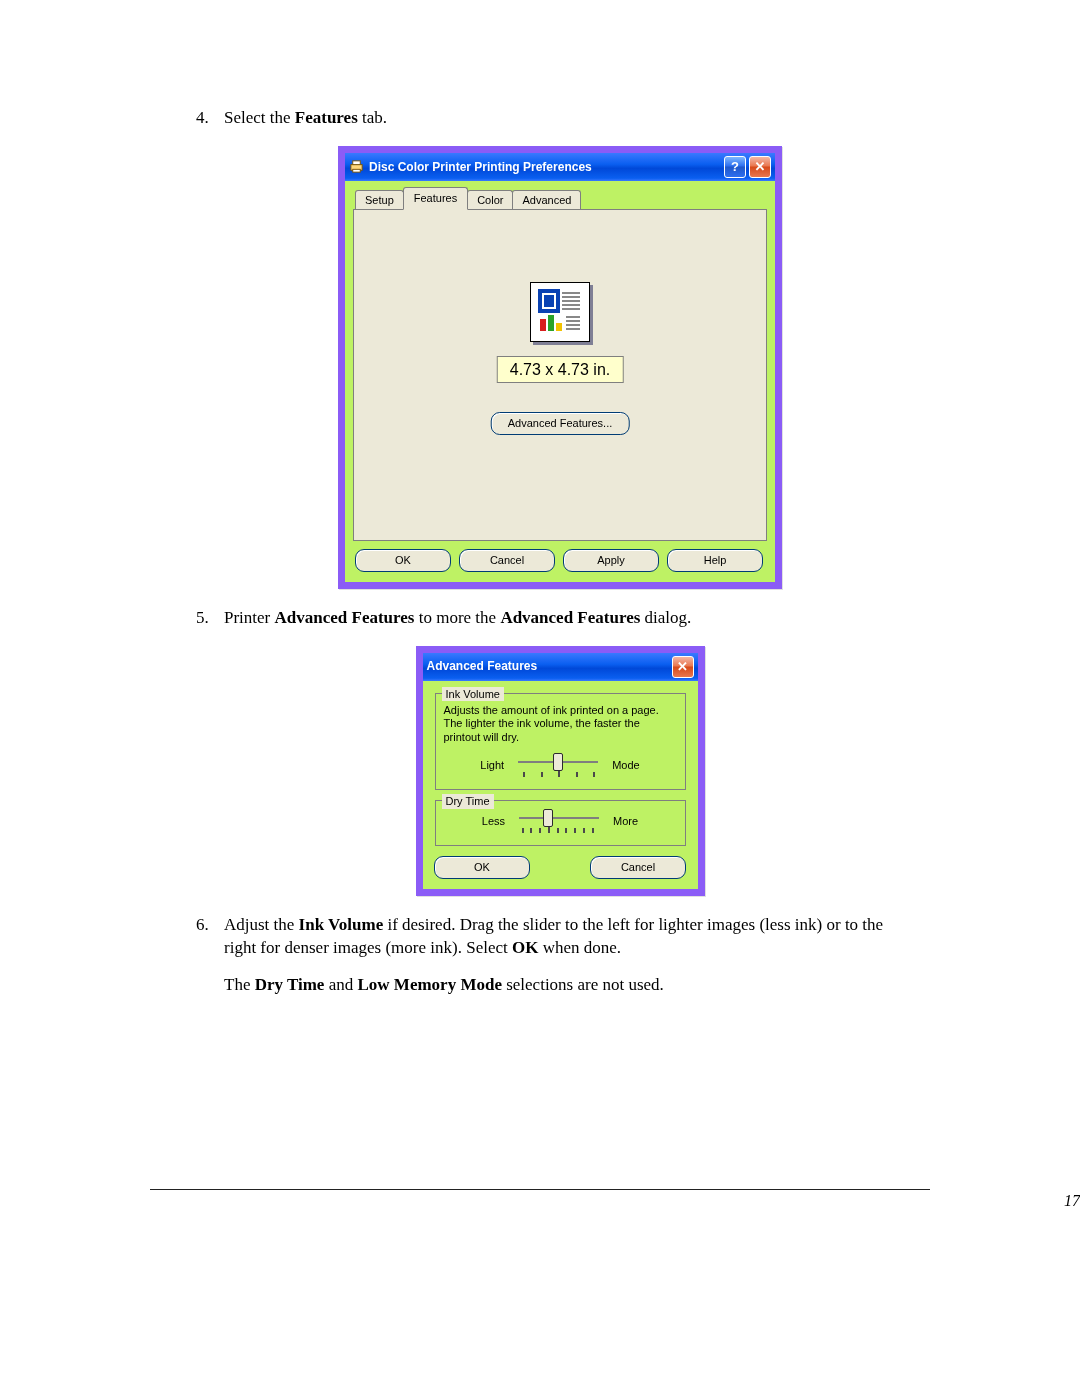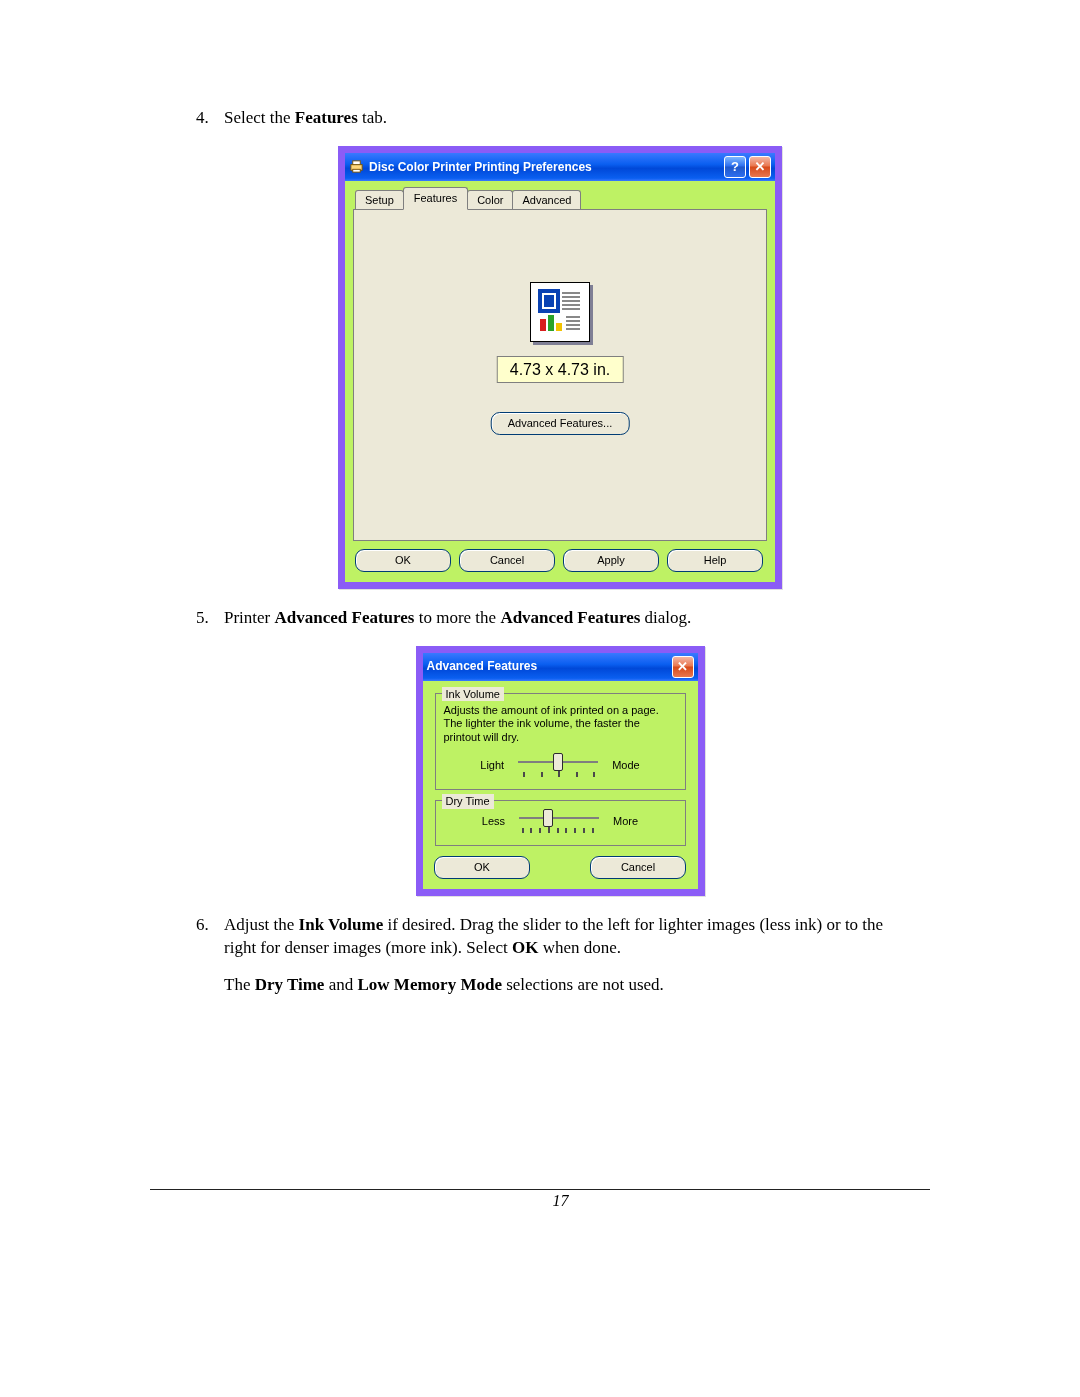--- a/index.html
+++ b/index.html
@@ -184,21 +184,21 @@
   }
 
   .af-btnrow { display:flex; justify-content:center; gap:60px; margin:8px 0 6px; }
 
   hr.footer-rule {
     position:absolute; left:150px; right:150px; top:1180px;
     border:none; border-top:1px solid #222;
   }
   .page-number {
     position:absolute; left:0; right:0; top:1192px;
-    text-align:center; font-style:italic; font-size:16px;
+    text-align:right; font-style:italic; font-size:16px;
     font-family: Georgia, 'Times New Roman', serif;
     margin-left: 41px;
   }
 </style>
 </head>
 <body>
 
 <div class="page">
   <div class="content">
     <ol class="steps">

